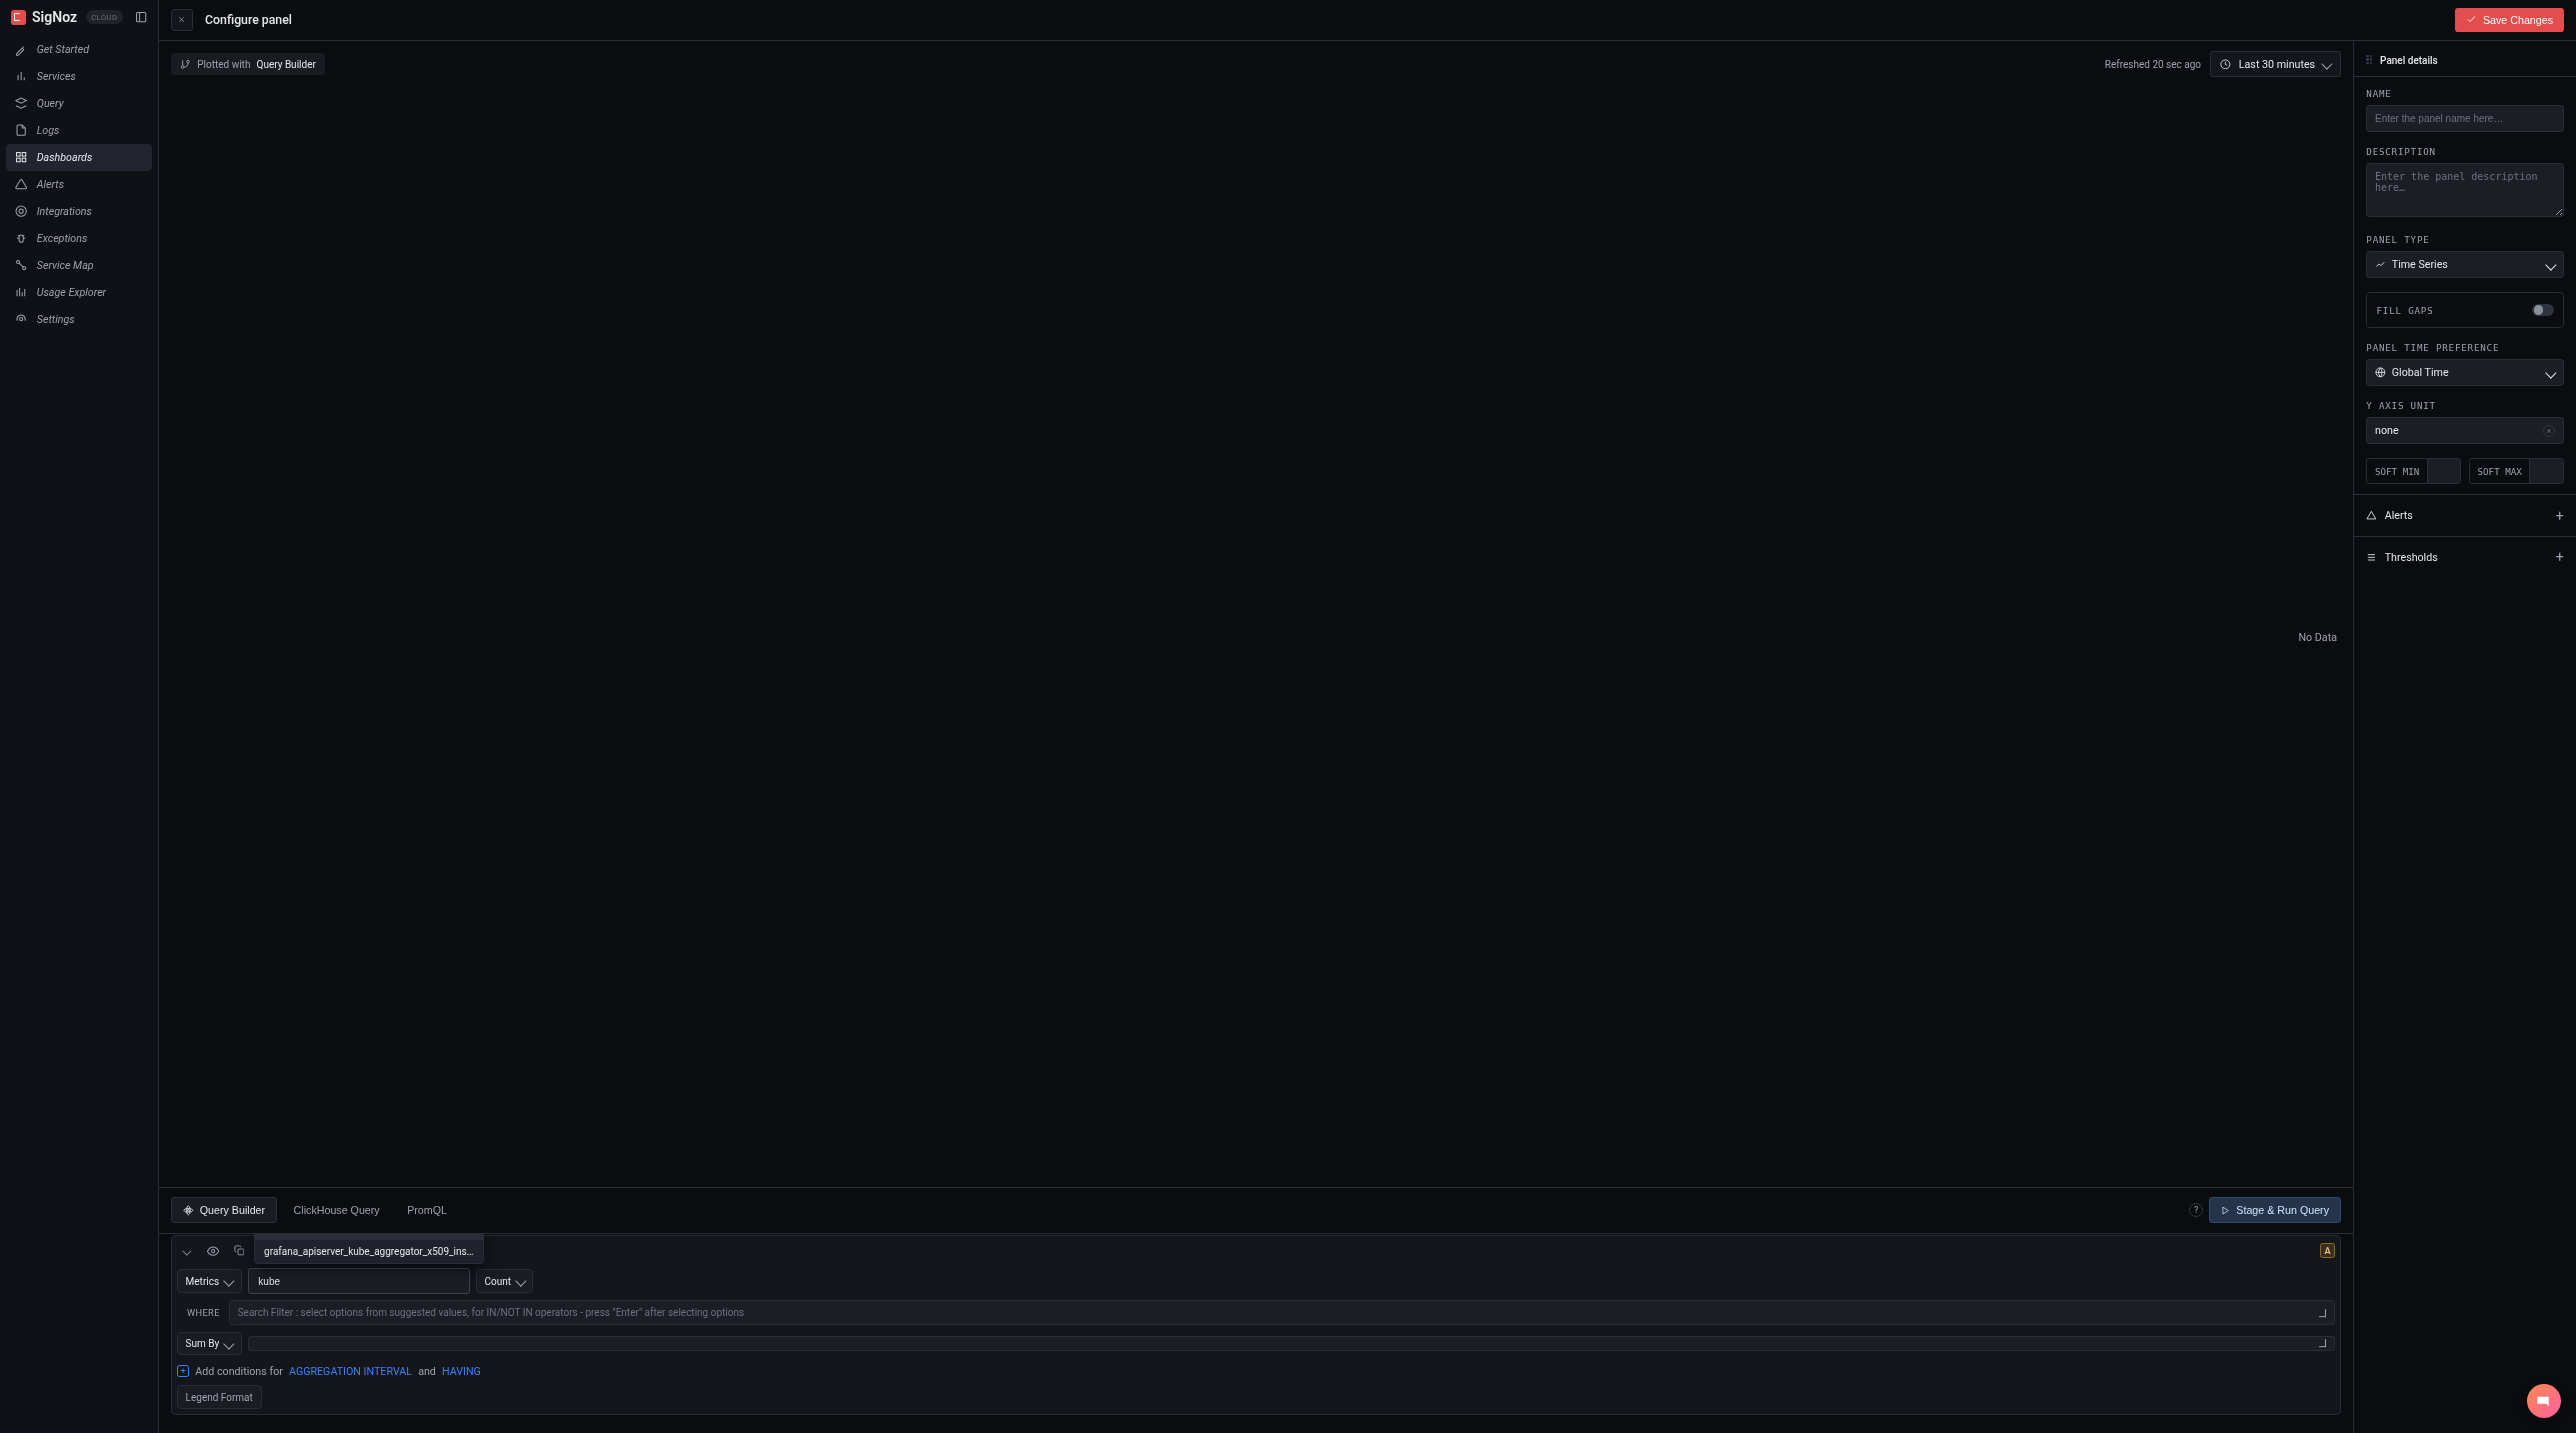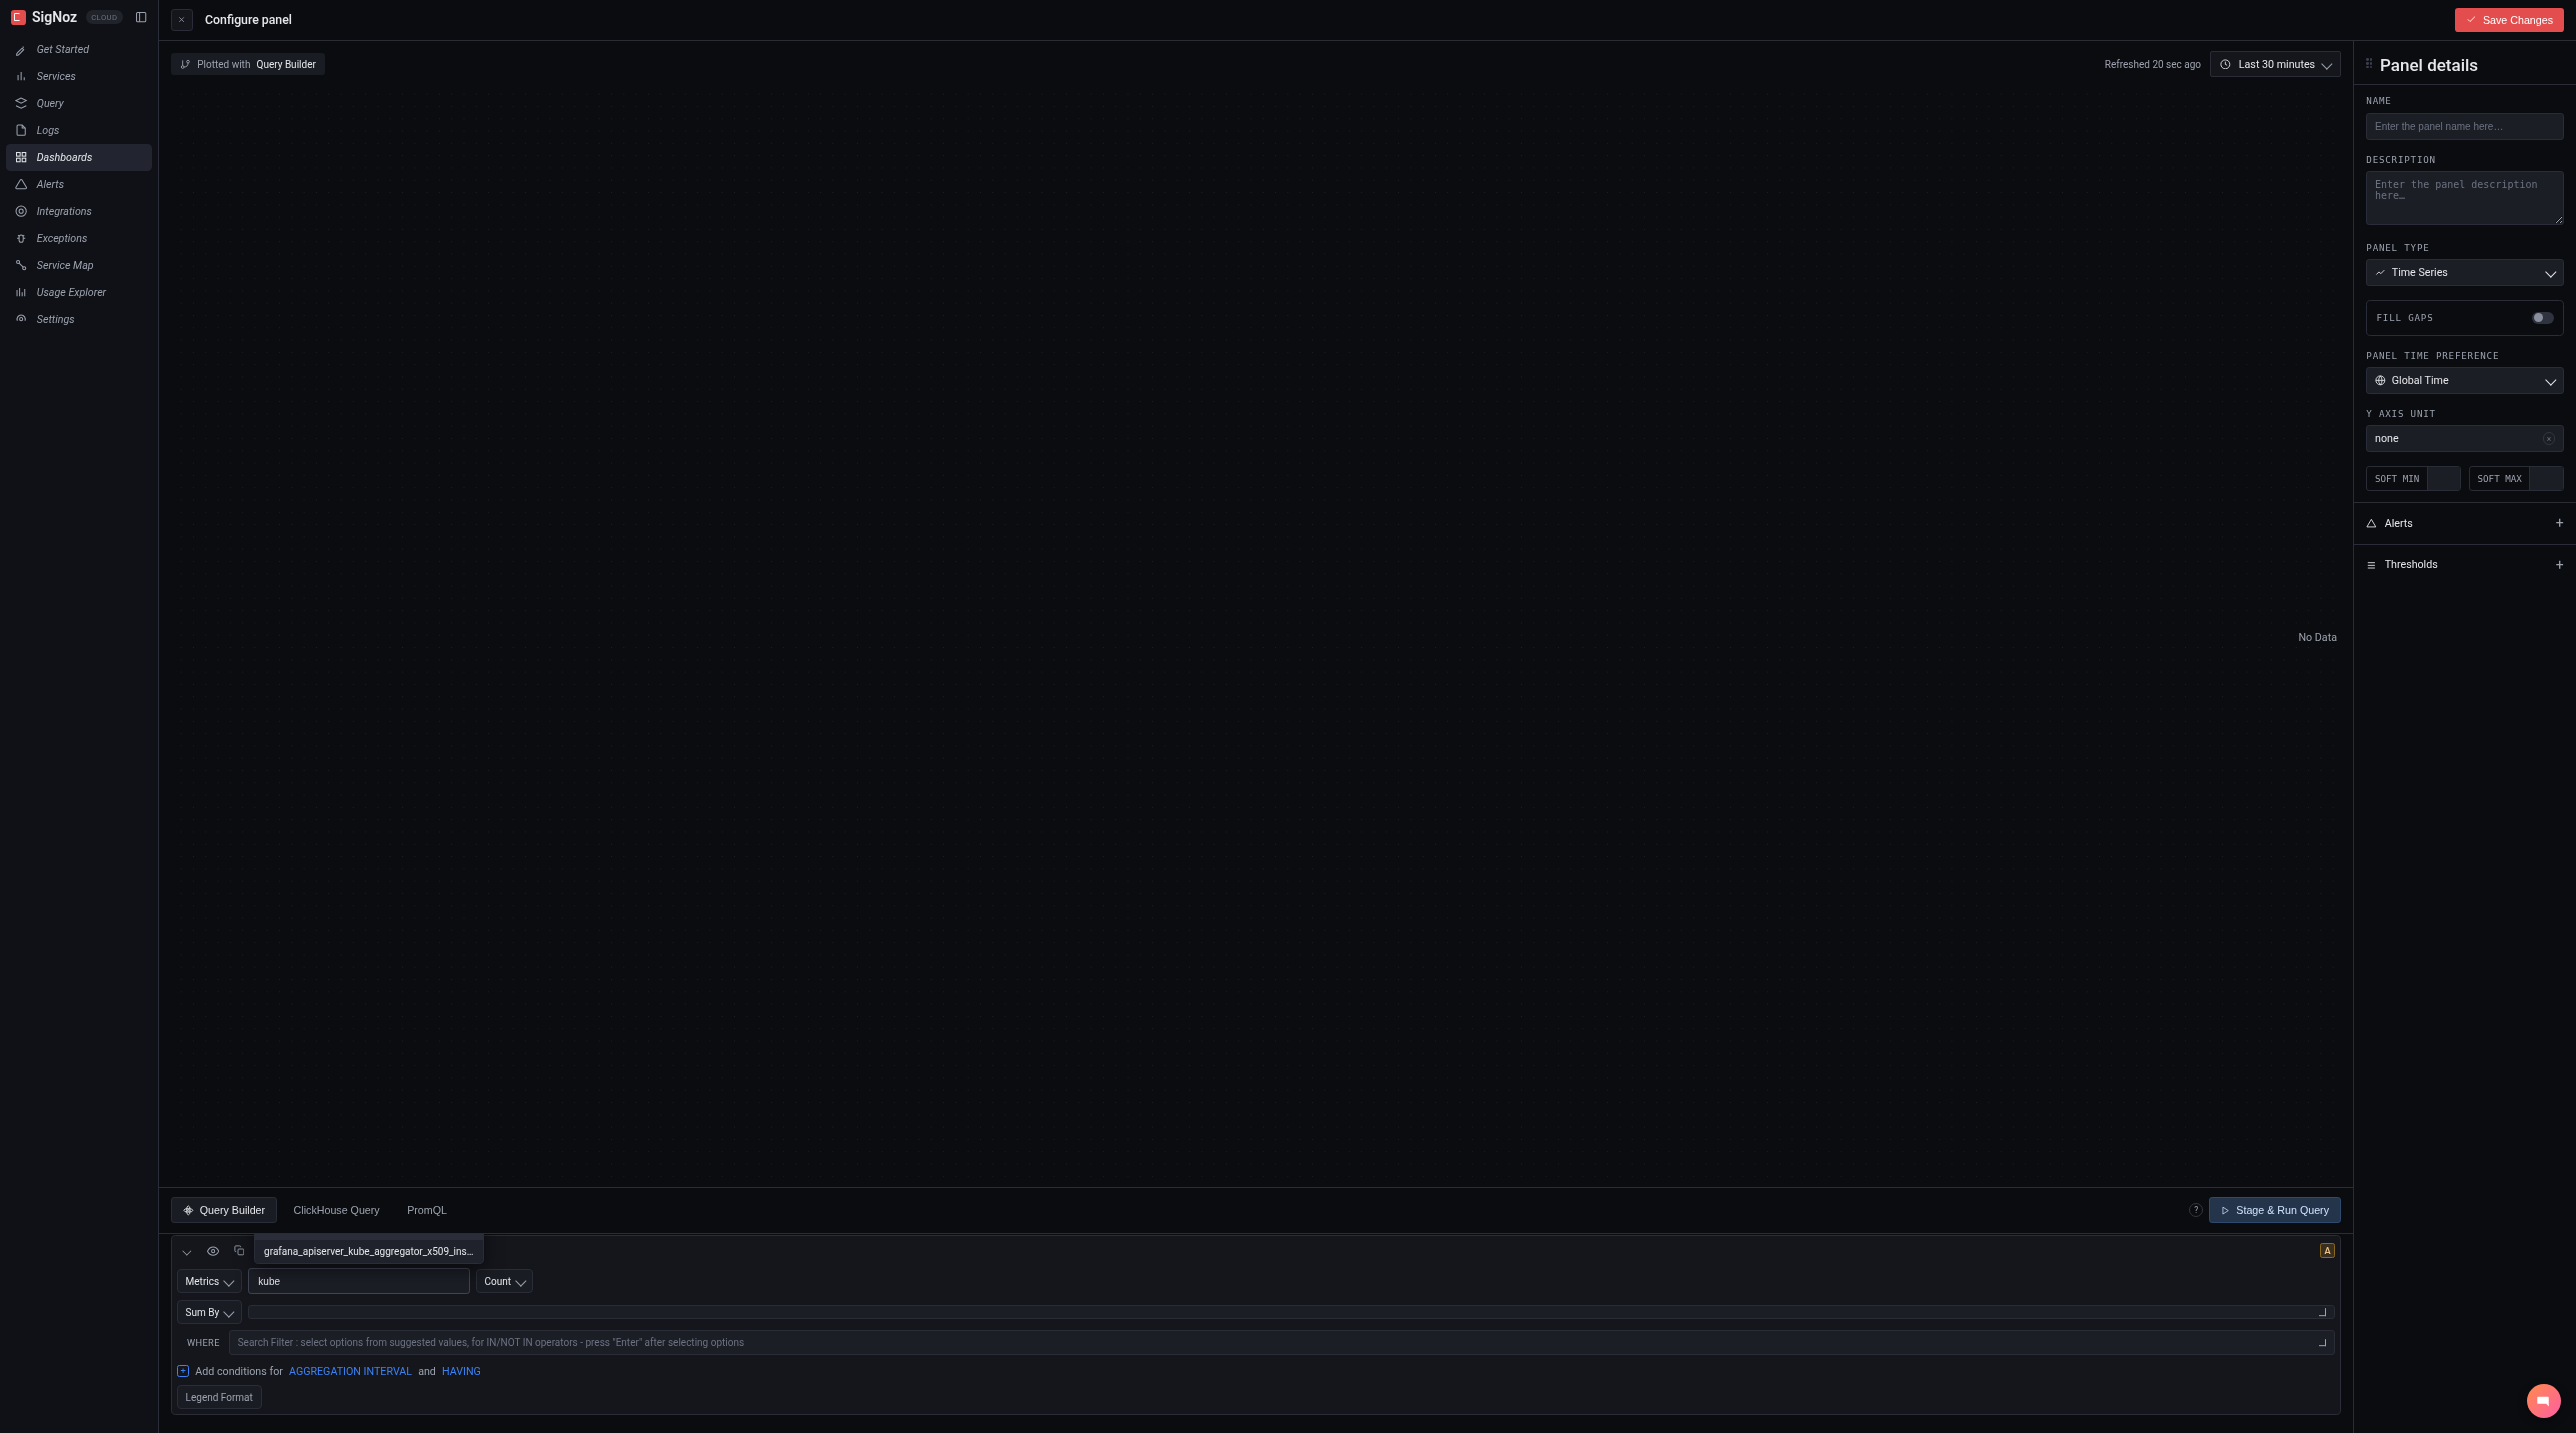--- a/index.html
+++ b/index.html
@@ -100,21 +100,21 @@
   
   .dropdown { position:absolute; bottom: calc(100% + 4.6px); left: 77px; width: 230px; max-height: 207px; overflow:hidden; background:var(--bg-dropdown); border:0.8px solid var(--border); border-radius:4.6px; box-shadow:0 6.1px 18.4px rgba(0,0,0,.5); z-index:100;}
   .dd-item { padding:6.1px 9.2px; font-size:10px; color:var(--text); white-space:nowrap; overflow:hidden; text-overflow:ellipsis; cursor:pointer;}
   .dd-item:hover, .dd-item.hover { background:#2b2e3a; }
 
   
   .details { width:222px; background:var(--bg-main); display:flex; flex-direction:column; overflow:auto;}
   .details-head { display:flex; align-items:center; gap:7.7px; padding:14px 12.3px 9.2px; border-bottom:0.8px solid var(--border);}
   .drag-dots { width:6.1px; height:12.3px; display:grid; grid-template-columns:repeat(2,2.3px); grid-auto-rows:2.3px; gap:1.5px;}
   .drag-dots span { background:#3a3e4a; border-radius:50%; width:2.3px; height:2.3px;}
-  .details-head-title { font-size:17px; font-weight:500;}
+  .details-head-title { font-size:10px; font-weight:500;}
   .details-body { padding: 10.7px 12.3px; display:flex; flex-direction:column; gap:14px;}
   .sec-label { font-family: ui-monospace, Menlo, monospace; font-size:9.2px; letter-spacing:0.8px; color:var(--text-dim); }
   .d-input { width:100%; background:var(--bg-input); border:0.8px solid var(--border); border-radius:3.1px; padding:7px 7.7px; color:var(--text); font-size:10px; outline:none;}
   .d-input::placeholder { color:var(--text-faint); }
   textarea.d-input { min-height:54px; resize:vertical;}
   .d-select { display:flex; align-items:center; gap:6.1px; background:var(--bg-input); border:0.8px solid var(--border); border-radius:3.1px; padding:6.1px 7.7px; cursor:pointer;}
   .d-select .label { flex:1;}
   .fill-row { display:flex; align-items:center; justify-content:space-between; border:0.8px solid var(--border); border-radius:4.6px; padding:10.7px 9.2px;}
   .toggle { width:21.5px; height:12.3px; border-radius:7.7px; background:var(--toggle-off); position:relative;}
   .toggle::after { content:""; position:absolute; width:9.2px; height:9.2px; border-radius:50%; background:#8a8f9e; top:1.5px; left:1.5px;}
@@ -348,33 +348,33 @@
               <div class="metric-input">
                 <input type="text" value="kube" style="">
               </div>
               <div class="sel">
                 <span>Count</span>
                 <span class="chev"></span>
               </div>
             </div>
 
             <div class="q-row">
+              <span class="where-label">WHERE</span>
+              <div class="wide-input">
+                <span>Search Filter : select options from suggested values, for IN/NOT IN operators - press "Enter" after selecting options</span>
+                <span class="chev"></span>
+              </div>
+            </div>
+
+            <div class="q-row">
               <div class="sel">
                 <span>Sum By</span>
                 <span class="chev"></span>
               </div>
               <div class="wide-input" style="flex:1;">
-                <span class="chev"></span>
-              </div>
-            </div>
-
-            <div class="q-row">
-              <span class="where-label">WHERE</span>
-              <div class="wide-input">
-                <span>Search Filter : select options from suggested values, for IN/NOT IN operators - press "Enter" after selecting options</span>
                 <span class="chev"></span>
               </div>
             </div>
 
             <div class="add-row">
               <span class="plus-box">+</span>
               <span>Add conditions for</span>
               <span class="link">AGGREGATION INTERVAL</span>
               <span>and</span>
               <span class="link">HAVING</span>

